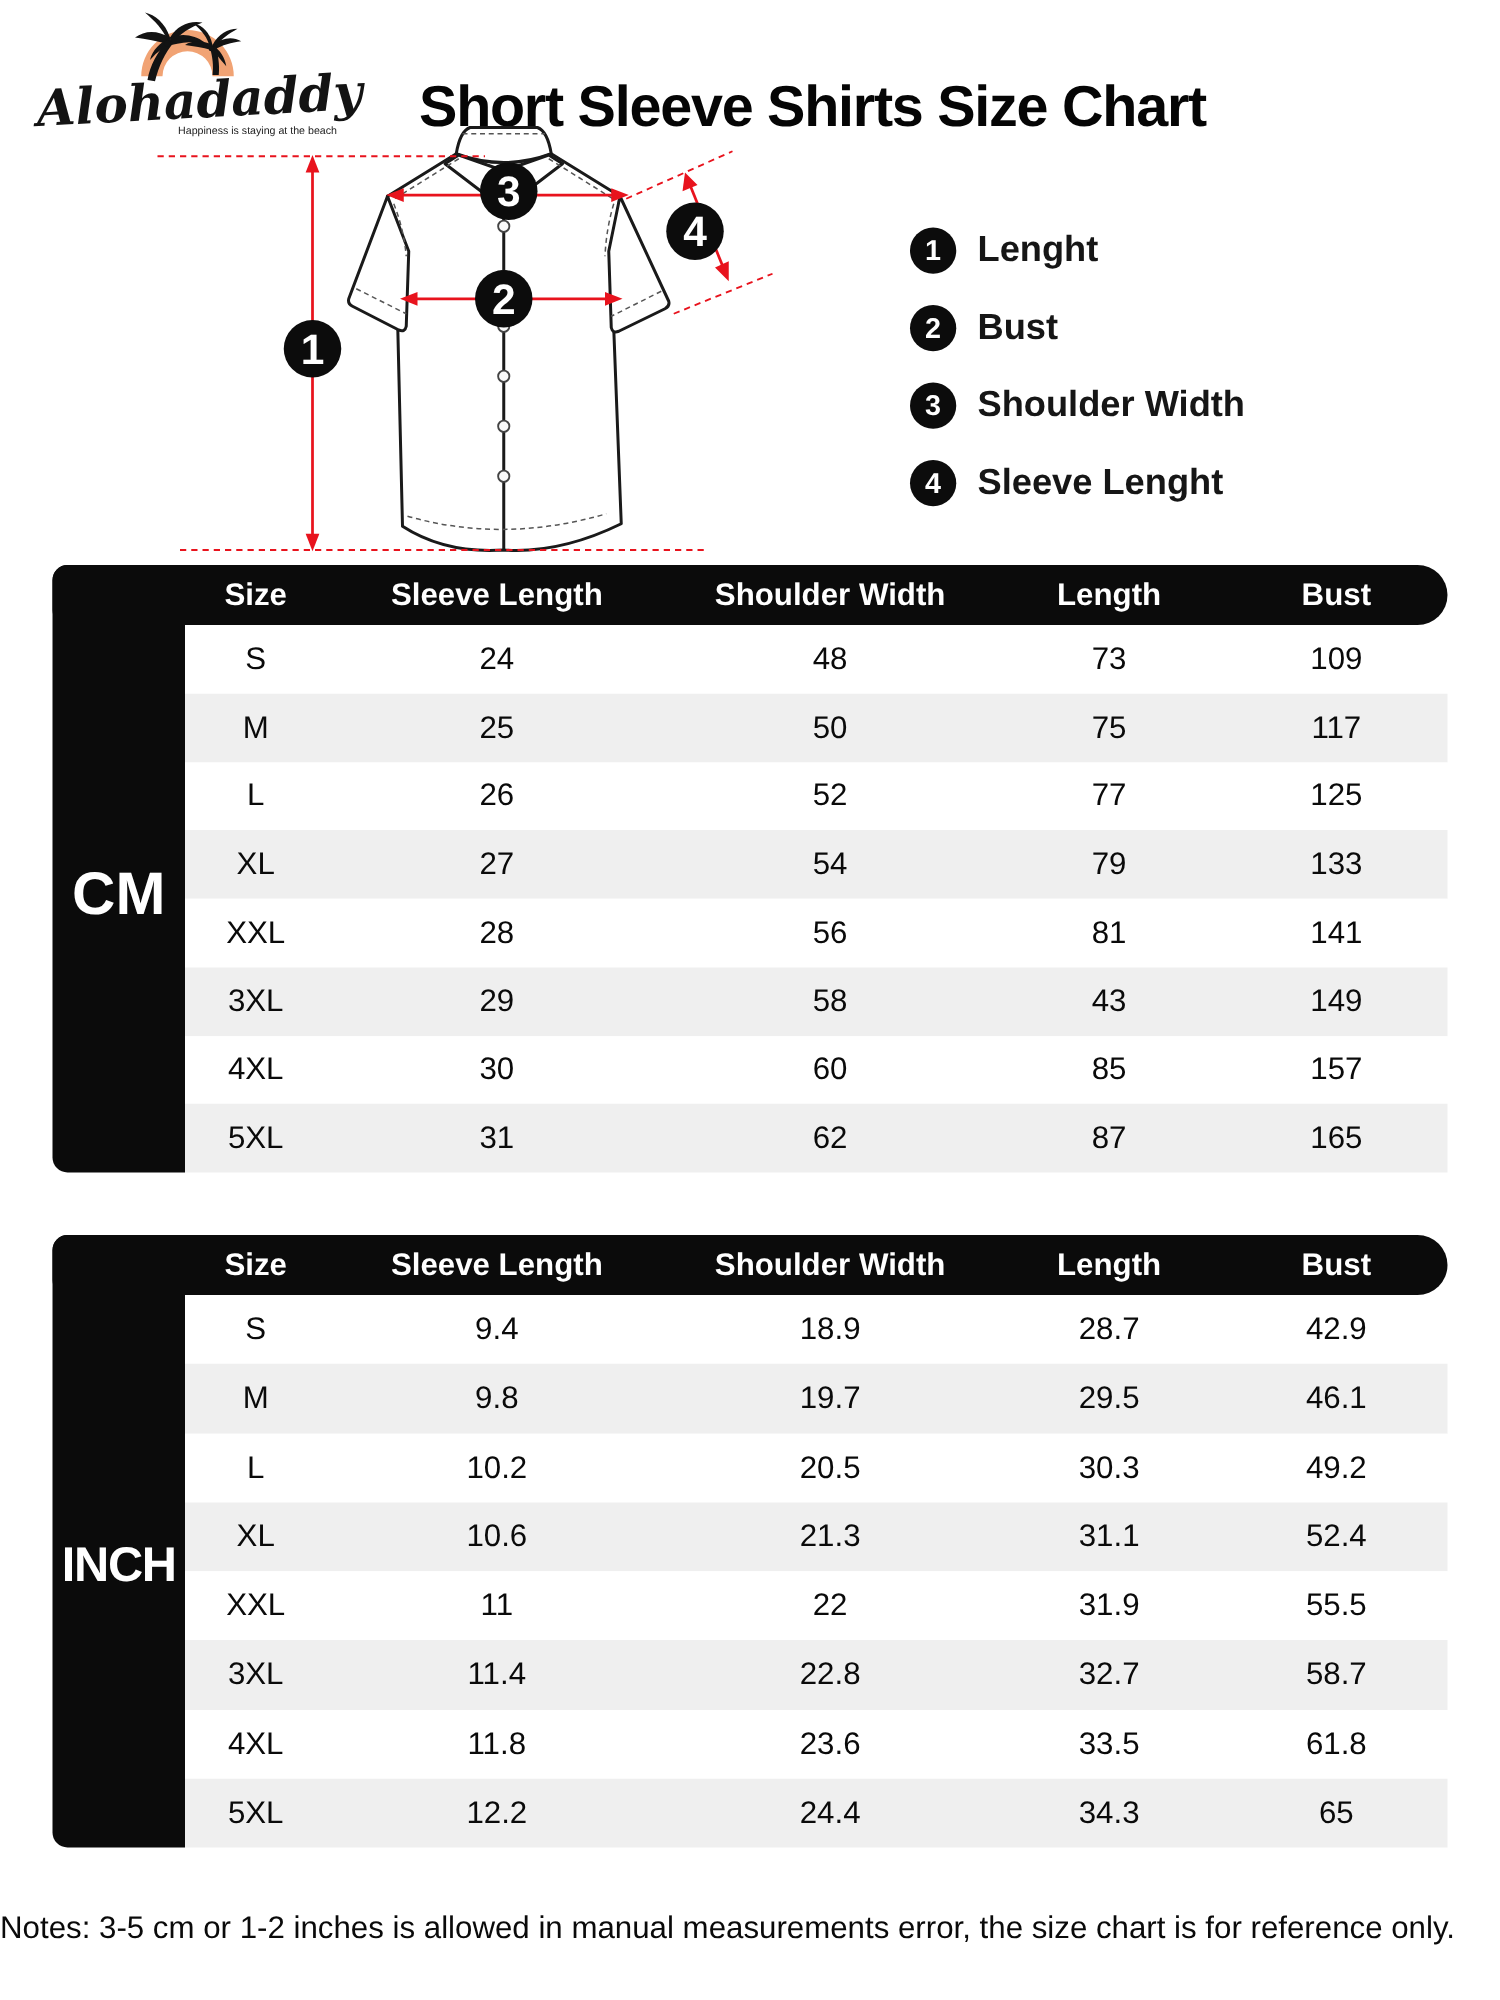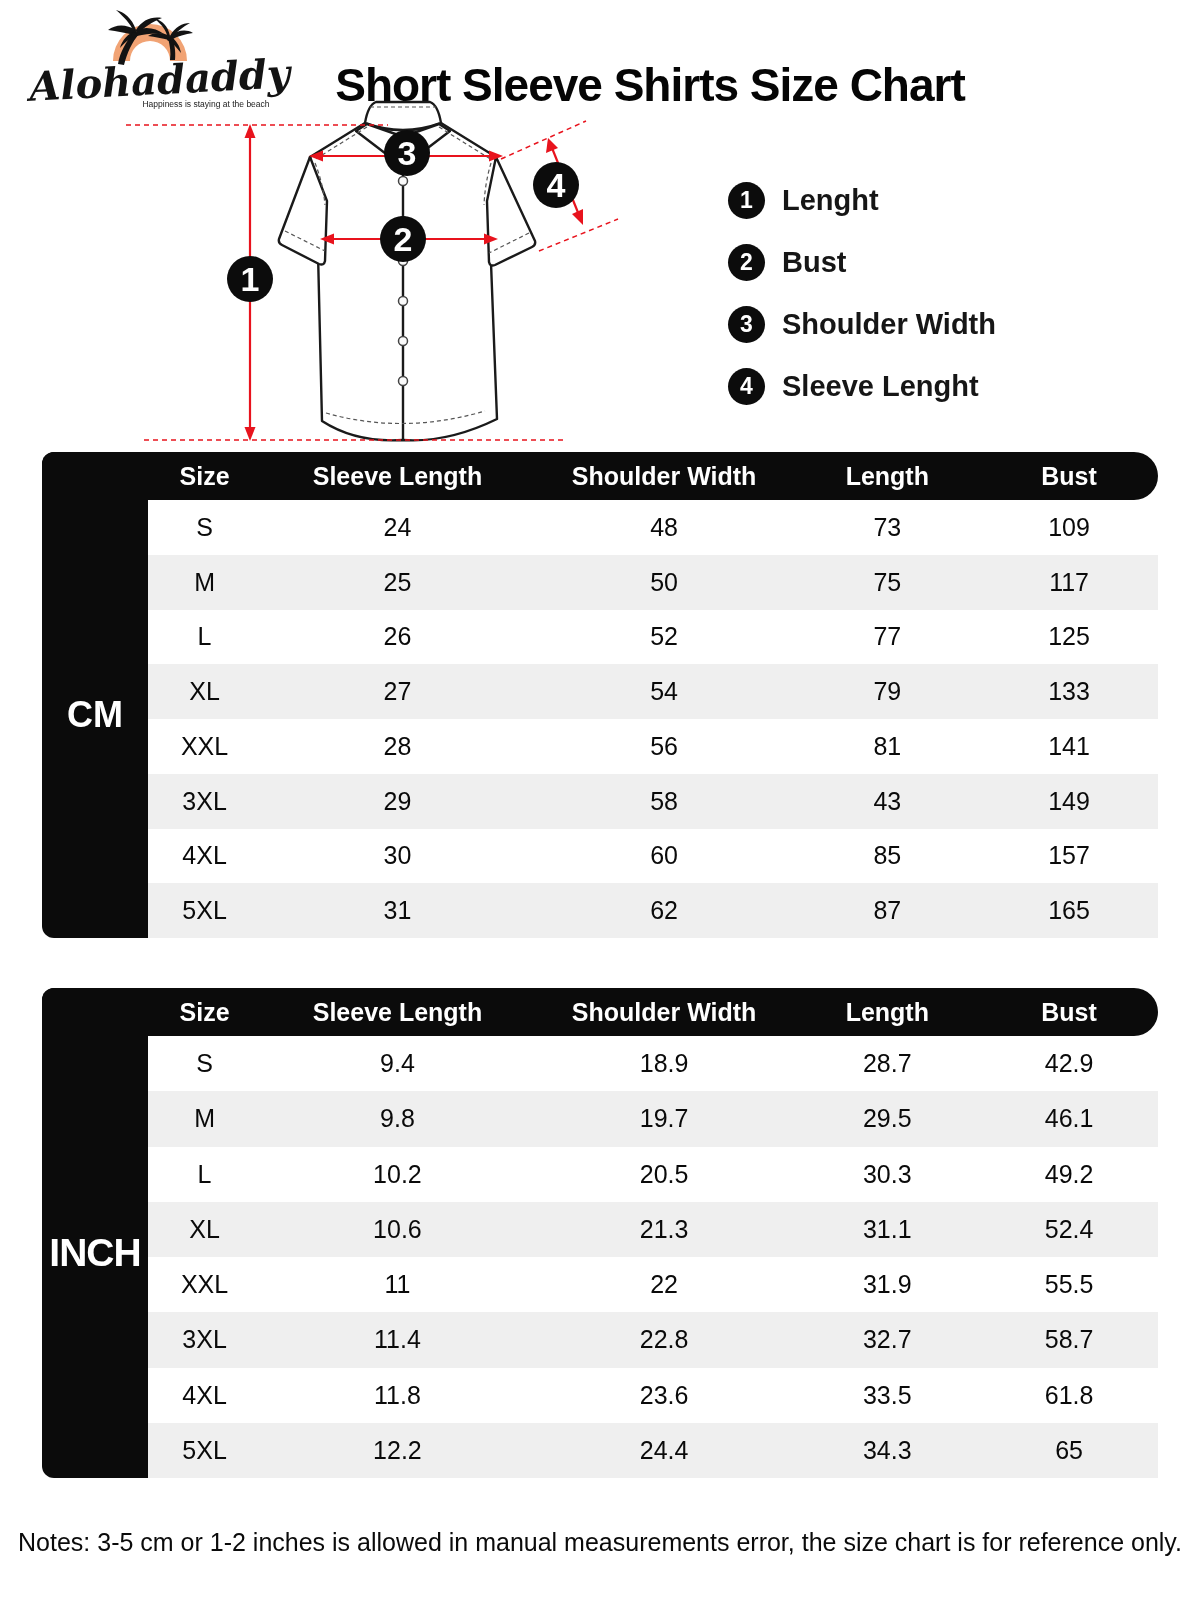--- a/index.html
+++ b/index.html
@@ -37,34 +37,34 @@
   .legend-label{margin-left:17px;font-size:29px;color:#161616;font-weight:bold;}
 
   
   .size-table{position:absolute;left:42px;width:1116px;}
   .size-table.cm{top:452px;height:486px;}
   .size-table.inch{top:988px;height:490px;}
   .tbl-side{position:absolute;left:0;top:0;bottom:0;width:106px;background:var(--table-black,#0b0b0b);
             border-radius:12px 0 0 12px;display:flex;align-items:center;justify-content:center;
             padding-top:40px;}
   .unit-label{color:#fff;font-weight:bold;}
-  .cm .unit-label{font-size:36px;}
+  .cm .unit-label{font-size:48px;}
   .inch .unit-label{font-size:39px;letter-spacing:-1px;}
   .tbl-header{position:absolute;left:0;right:0;top:0;height:48px;background:var(--table-black,#0b0b0b);
               border-radius:12px 24px 24px 12px;}
   .cols5{display:grid;grid-template-columns:11.2% 27% 25.8% 18.4% 17.6%;align-items:center;}
   .tbl-cols{position:absolute;left:106px;right:0;top:0;bottom:0;}
   .tbl-cols .th{color:#fff;font-weight:bold;font-size:25px;text-align:center;}
   .tbl-rows{position:absolute;left:106px;right:0;top:48px;bottom:0;display:flex;flex-direction:column;}
   .tbl-rows .tr{flex:1;background:#fff;}
   .tbl-rows .tr:nth-child(even){background:var(--row-alt,#efefef);}
   .tbl-rows .td{font-size:25px;text-align:center;color:#0a0a0a;}
 
   
-  .notes{position:absolute;left:0;right:0;top:1528px;text-align:center;font-size:25px;color:#0a0a0a;}
+  .notes{position:absolute;left:0;right:0;top:1528px;font-size:25px;color:#0a0a0a;}
 </style>
 </head>
 <body>
 
 <div class="page">
 
   <svg class="logo" viewBox="0 0 280 104">
     <path d="M 93 53 A 37 37 0 0 1 167 53 L 150 53 A 20 20 0 0 0 110 53 Z" fill="var(--logo-arc,#f1a374)"></path>
     <g fill="#131313">
       <path d="M 116 22 C 112 10 104 4 96 2 C 104 9 110 15 114 24 Z"></path>

